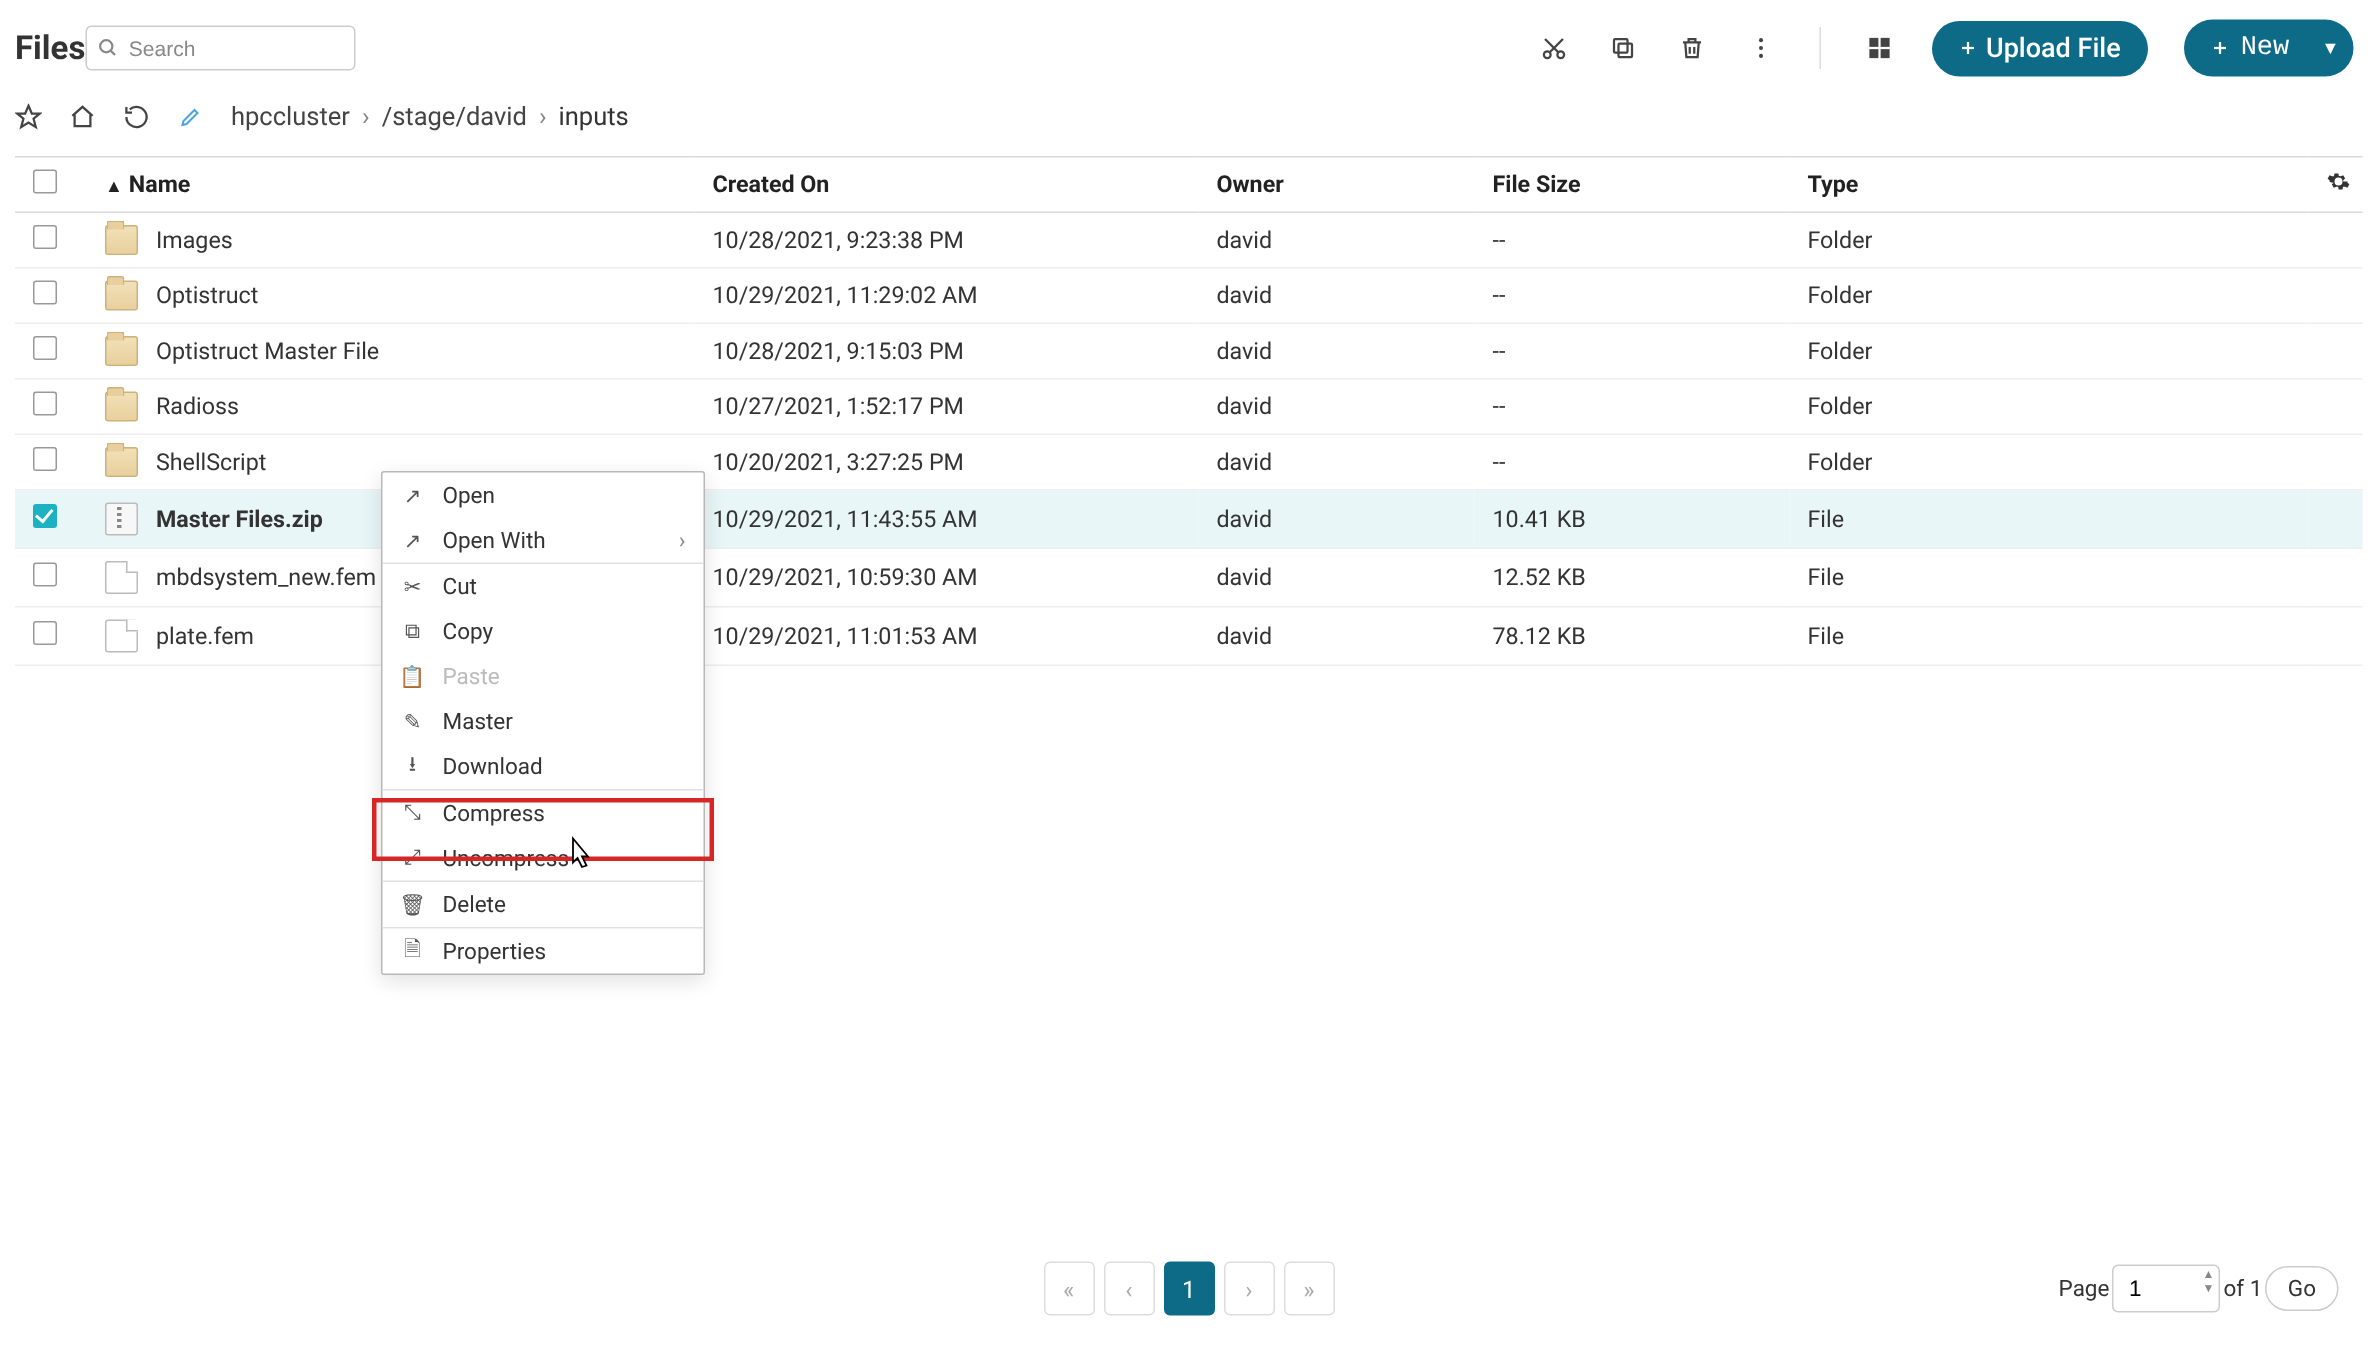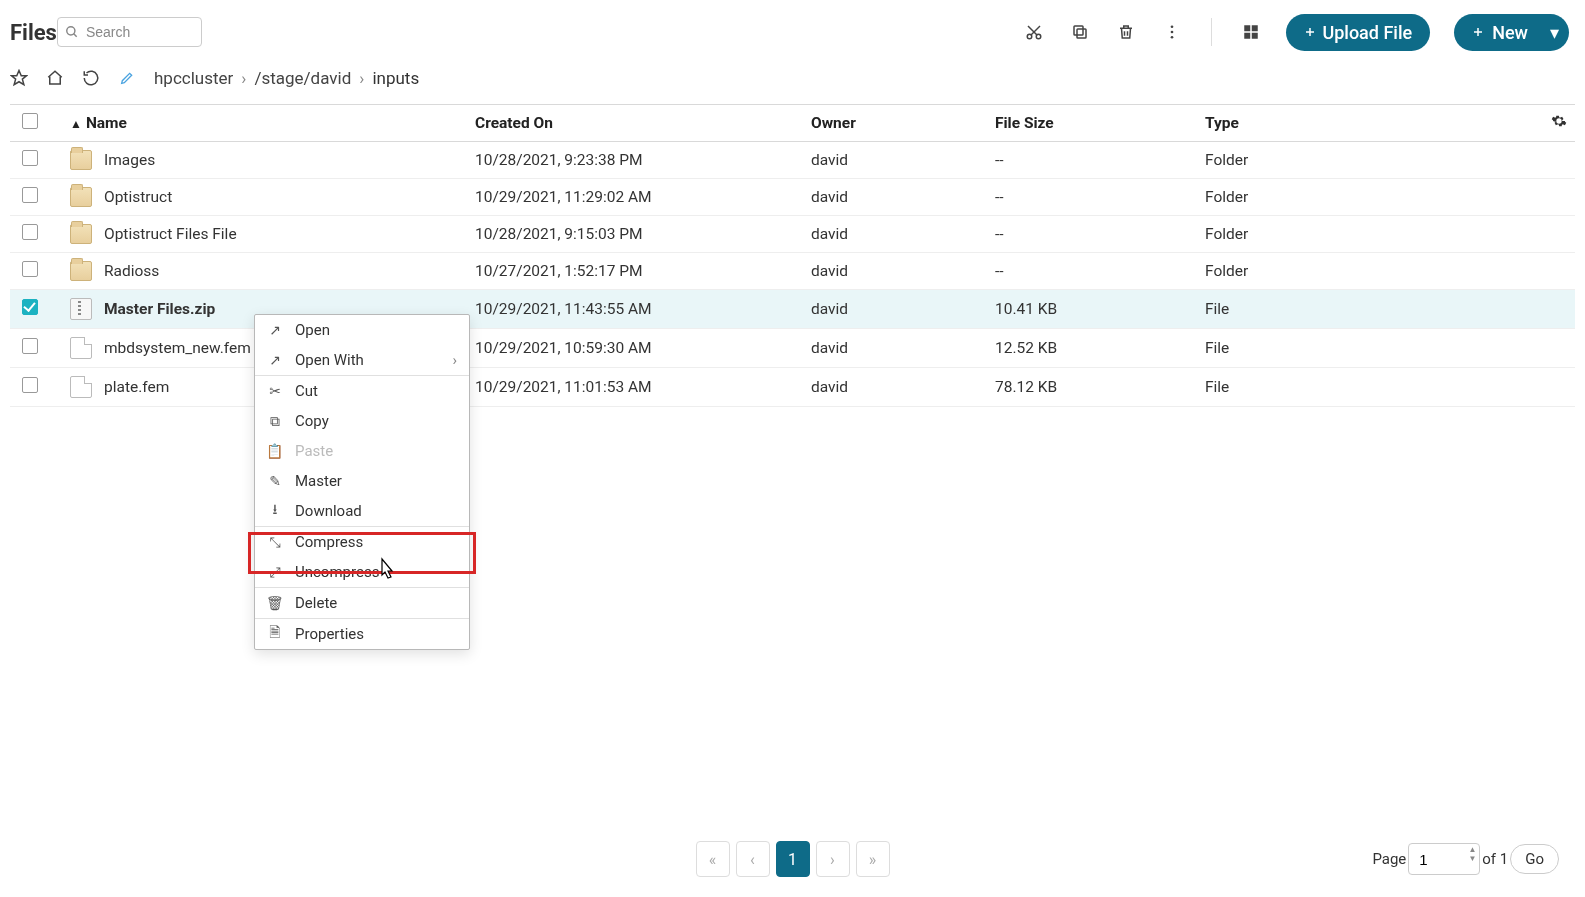--- a/index.html
+++ b/index.html
@@ -5,36 +5,36 @@
   * { box-sizing: border-box; }
   html, body {
     margin: 0; padding: 0; width: 1585px; height: 897px;
     font-family: -apple-system, "Segoe UI", Roboto, "Helvetica Neue", Arial, sans-serif;
     font-size: 15px; color: #333; background: #fff;
   }
   .wrap { padding: 10px 10px 0 10px; position: relative; height: 100%; }
   
   .topbar { display:flex; align-items:center; height:44px; }
   .title { font-size:22px; font-weight:700; }
-  .search-wrap { position:relative; width:145px; }
+  .search-wrap { position:relative; width:180px; }
   .search-wrap svg { position:absolute; left:8px; top:50%; transform:translateY(-50%); color:#888; }
   .search-input {
     width:100%; height:30px; padding:4px 8px 4px 28px;
     border:1px solid #ccc; border-radius:4px; font-size:14px; color:#666;
   }
   .search-input::placeholder { color:#888; }
   .right-tools { margin-left:auto; display:flex; align-items:center; gap:24px; padding-right:6px;}
   .icon-btn { width:22px; height:22px; display:flex; align-items:center; justify-content:center; color:#444; cursor:pointer; }
   .vdiv { width:1px; height:28px; background:#ddd; margin:0 4px; }
   .pill-btn {
     background:#0e6b88; color:#fff; border-radius:999px;
     padding:8px 18px; display:flex; align-items:center; gap:6px; font-size:18px; font-weight:500;
     cursor:pointer;
   }
-  .pill-btn.new { padding-right:10px; gap:8px; }
+  .pill-btn.new { padding-right:10px; gap:8px;font-family:Liberation Mono, monospace; }
   .pill-caret { margin-left:14px; }
 
   
   .crumb-row { display:flex; align-items:center; gap:18px; height:44px; margin-top:2px; color:#444;}
   .crumb-row .ic { width:18px; height:18px; display:flex; align-items:center; justify-content:center; cursor:pointer;}
   .crumbs { display:flex; align-items:center; gap:8px; font-size:17px;}
   .crumbs .seg { color:#444; cursor:pointer;}
   .crumbs .sep { color:#888; }
   .crumbs .current { font-weight:400; color:#333;text-align:right; }
 
@@ -261,38 +261,52 @@
             <td>david</td>
             <td>--</td>
             <td>Folder</td>
             <td></td>
           </tr>
           <tr>
             <td class="col-chk"><span class="chk"></span></td>
             <td>
               <div class="name-cell">
                 <span class="ficon folder-ic"></span>
-                <span class="row-name">Optistruct Files File</span>
+                <span class="row-name">Optistruct Master File</span>
               </div>
             </td>
             <td>10/28/2021, 9:15:03 PM</td>
             <td>david</td>
             <td>--</td>
             <td>Folder</td>
             <td></td>
           </tr>
           <tr>
             <td class="col-chk"><span class="chk"></span></td>
             <td>
               <div class="name-cell">
                 <span class="ficon folder-ic"></span>
                 <span class="row-name">Radioss</span>
               </div>
             </td>
             <td>10/27/2021, 1:52:17 PM</td>
+            <td>david</td>
+            <td>--</td>
+            <td>Folder</td>
+            <td></td>
+          </tr>
+          <tr>
+            <td class="col-chk"><span class="chk"></span></td>
+            <td>
+              <div class="name-cell">
+                <span class="ficon folder-ic"></span>
+                <span class="row-name">ShellScript</span>
+              </div>
+            </td>
+            <td>10/20/2021, 3:27:25 PM</td>
             <td>david</td>
             <td>--</td>
             <td>Folder</td>
             <td></td>
           </tr>
           <tr class="sel">
             <td class="col-chk"><span class="chk checked"></span></td>
             <td>
               <div class="name-cell">
                 <span class="ficon zip-ic"></span>

